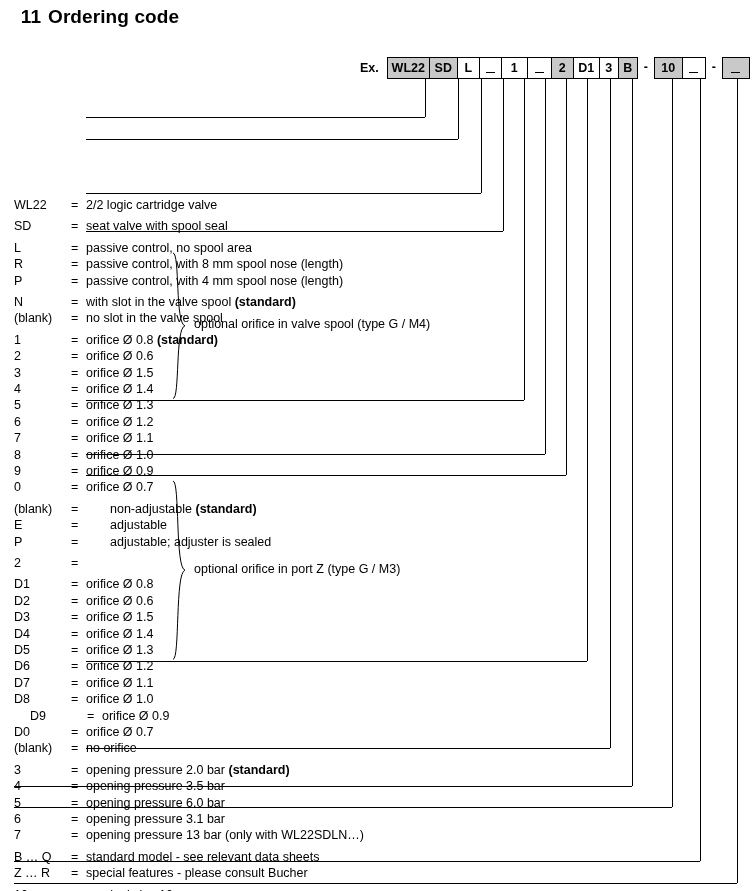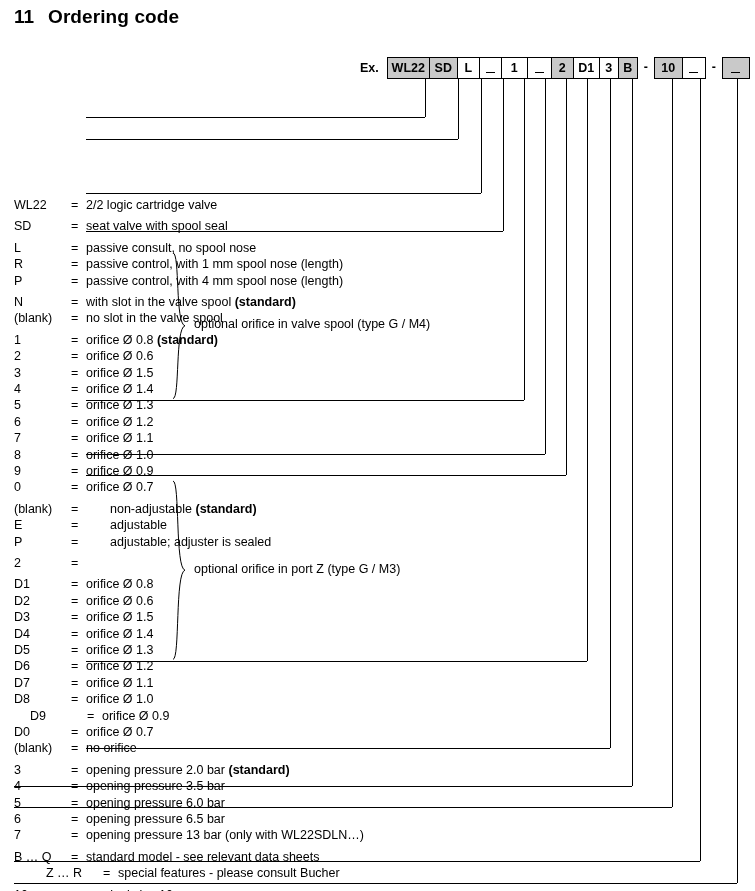--- a/index.html
+++ b/index.html
@@ -6,21 +6,21 @@
   body{
     width:755px;height:891px;position:relative;overflow:hidden;
     font-family:"Liberation Sans","DejaVu Sans",sans-serif;
     color:#000;
     -webkit-font-smoothing:antialiased;
   }
   .page{position:absolute;left:0;top:0;width:755px;height:891px;}
 
   
   .heading{position:absolute;left:14px;top:6px;font-size:19px;font-weight:bold;letter-spacing:.1px;}
-  .heading .num{display:inline-block;width:34px;}
+  .heading .num{display:inline-block;width:34px;text-align:center;}
 
   
   .ex-wrap{position:absolute;left:360px;top:57px;height:22px;display:flex;align-items:stretch;}
   .ex-label{font-size:12.5px;font-weight:bold;line-height:22px;margin-right:8px;}
   .cell{
     border:1px solid #000;border-right:none;
     font-size:12.5px;font-weight:bold;line-height:20px;text-align:center;
     box-sizing:border-box;background:#fff;height:22px;
   }
   .cell.last{border-right:1px solid #000;}
@@ -89,26 +89,26 @@
         <span class="desc">2/2 logic cartridge valve</span>
       </div>
       <div class="row" style="top: 120.4px; position: absolute; left: 0px; width: 755px;">
         <span class="code">SD</span>
         <span class="eq">=</span>
         <span class="desc">seat valve with spool seal</span>
       </div>
       <div class="row" style="top: 141.8px; position: absolute; left: 0px; width: 755px;">
         <span class="code">L</span>
         <span class="eq">=</span>
-        <span class="desc">passive consult, no spool nose</span>
+        <span class="desc">passive control, no spool area</span>
       </div>
       <div class="row" style="top: 158.2px; position: absolute; left: 0px; width: 755px;">
         <span class="code">R</span>
         <span class="eq">=</span>
-        <span class="desc">passive control, with 1 mm spool nose (length)</span>
+        <span class="desc">passive control, with 8 mm spool nose (length)</span>
       </div>
       <div class="row" style="top: 174.6px; position: absolute; left: 0px; width: 755px;">
         <span class="code">P</span>
         <span class="eq">=</span>
         <span class="desc">passive control, with 4 mm spool nose (length)</span>
       </div>
       <div class="row" style="top: 196px; position: absolute; left: 0px; width: 755px;">
         <span class="code">N</span>
         <span class="eq">=</span>
         <span class="desc">with slot in the valve spool <b>(standard)</b></span>
@@ -253,33 +253,33 @@
         <span class="desc">opening pressure 3.5 bar</span>
       </div>
       <div class="row" style="top: 696.6px; position: absolute; left: 0px; width: 755px;">
         <span class="code">5</span>
         <span class="eq">=</span>
         <span class="desc">opening pressure 6.0 bar</span>
       </div>
       <div class="row" style="top: 713px; position: absolute; left: 0px; width: 755px;">
         <span class="code">6</span>
         <span class="eq">=</span>
-        <span class="desc">opening pressure 6.5 bar</span>
+        <span class="desc">opening pressure 3.1 bar</span>
       </div>
       <div class="row" style="top: 729.4px; position: absolute; left: 0px; width: 755px;">
         <span class="code">7</span>
         <span class="eq">=</span>
         <span class="desc">opening pressure 13 bar (only with WL22SDLN…)</span>
       </div>
       <div class="row" style="top: 750.8px; position: absolute; left: 0px; width: 613px;">
         <span class="code">B … Q</span>
         <span class="eq">=</span>
         <span class="desc">standard model - see relevant data sheets</span>
       </div>
-      <div class="row" style="top: 767.2px; position: absolute; left: 0px; width: 700px; margin-left: 32px;">
+      <div class="row" style="top: 767.2px; position: absolute; left: 0px; width: 700px;">
         <span class="code">Z … R</span>
         <span class="eq">=</span>
         <span class="desc">special features - please consult Bucher</span>
       </div>
       <div class="row" style="top: 788.6px; position: absolute; left: 0px; width: 755px;">
         <span class="code">10</span>
         <span class="eq">=</span>
         <span class="desc">nominal size 10 mm</span>
       </div>
     </div>

